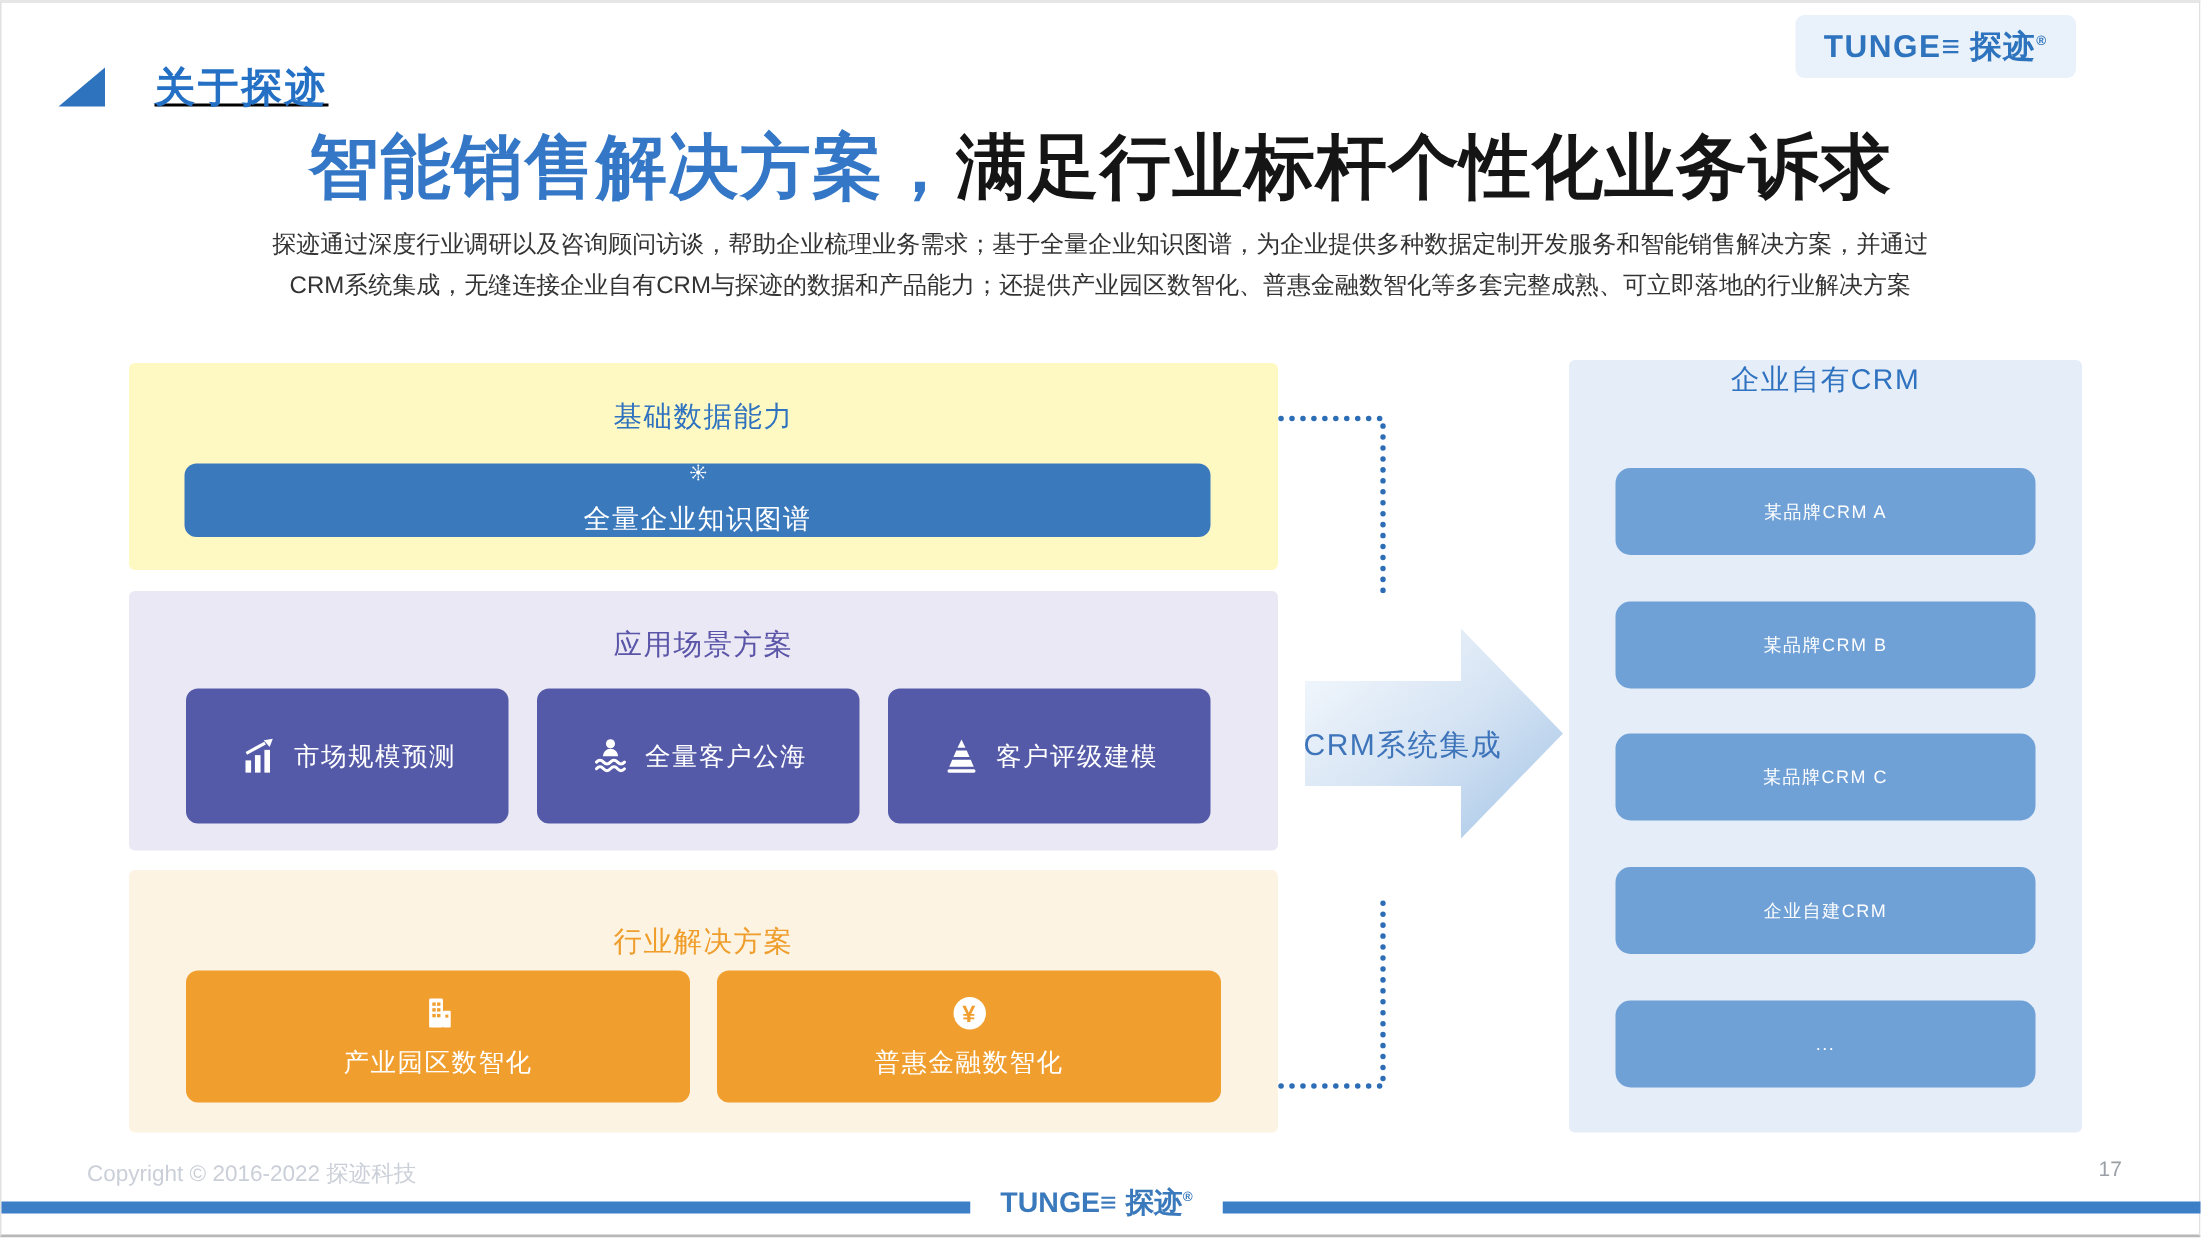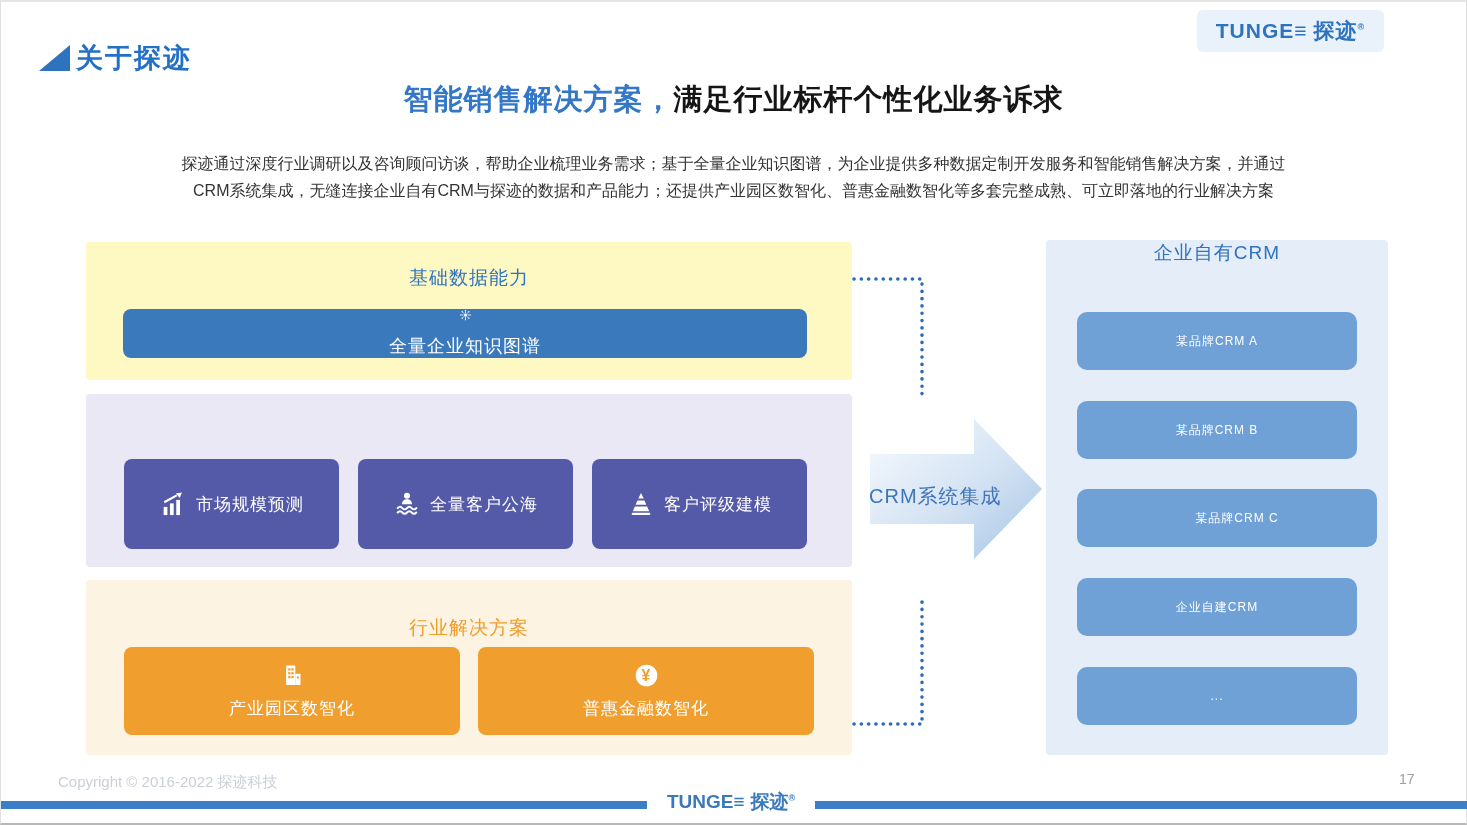--- a/index.html
+++ b/index.html
@@ -2,34 +2,34 @@
 <html><head>
 <meta charset="utf-8">
 <style>
   html,body { margin:0; padding:0; background:#fff; }
   body { width:1467px; height:825px; position:relative; overflow:hidden;
          font-family:"Liberation Sans","DejaVu Sans",sans-serif; }
   .slide { position:absolute; inset:0; background:#ffffff; box-sizing:border-box;
            border:1px solid #e0e0e0; border-top:2px solid #e6e6e6; border-bottom:2px solid #b8b8b8; }
 
   
-  .section-header { position:absolute; left:38px; top:38px; display:flex; align-items:center; gap:6px; }
+  .section-header { position:absolute; left:38px; top:38px; display:flex; align-items:center; gap:33px;text-decoration:underline; }
   .tri-icon { width:0; height:0; border-left:31px solid transparent; border-bottom:26px solid #2e73bd; }
   .section-label { font-size:27px; font-weight:bold; color:#2470c5; letter-spacing:2px; }
 
   .brand-badge { position:absolute; left:1196px; top:8px; width:187px; height:42px;
                  background:#e9f1fa; border-radius:6px; display:flex; align-items:center; justify-content:center; }
   .logo-text { font-weight:bold; color:#2e73bd; white-space:nowrap; }
   .brand-badge .logo-text { font-size:21px; letter-spacing:1px; }
   .logo-cn { margin-left:6px; }
   .logo-reg { font-size:9px; vertical-align:super; }
 
   
   .main-title { position:absolute; top:78px; left:0; width:100%; margin:0; text-align:center;
-                font-size:29px; font-weight:bold; letter-spacing:1px; white-space:nowrap; }
+                font-size:47px; font-weight:bold; letter-spacing:1px; white-space:nowrap; }
   .title-hl { color:#3377c6; }
   .title-rest { color:#151515; }
   .description { position:absolute; top:148px; left:0; width:100%; text-align:center;
                  font-size:16px; color:#333; line-height:27px; }
 
   
   .panel { position:absolute; border-radius:4px; box-sizing:border-box; }
   .group-title { text-align:center; font-size:19px; letter-spacing:1px; }
 
   .panel-basic { left:85px; top:240px; width:766px; height:138px; background:#fef9c3; }
@@ -50,21 +50,21 @@
   .industry-row { position:absolute; left:38px; top:67px; display:flex; gap:18px; }
   .industry-card { width:336px; height:88px; background:#f09e2d; border-radius:8px; color:#fff;
                    display:flex; flex-direction:column; align-items:center; justify-content:center;
                    gap:8px; font-size:17px; letter-spacing:1px; }
 
   .crm-panel { left:1045px; top:238px; width:342px; height:515px; background:#e4edf8; }
   .crm-title { color:#2f72c0; }
   .crm-button { position:absolute; left:31px; width:280px; height:58px; background:#6fa0d6;
                 border-radius:10px; color:#fff; font-size:12px; letter-spacing:1px;
                 display:flex; align-items:center; justify-content:center; }
-  .crm-1 { top:72px; } .crm-2 { top:161px; } .crm-3 { top:249px;padding-left:20px; } .crm-4 { top:338px; } .crm-5 { top:427px; }
+  .crm-1 { top:72px; } .crm-2 { top:161px; } .crm-3 { top:249px; } .crm-4 { top:338px; } .crm-5 { top:427px; }
 
   
   .connectors { position:absolute; left:0; top:0; width:1467px; height:825px; pointer-events:none; }
   .arrow-label { position:absolute; left:868px; top:481px; width:152px; text-align:left;
                  font-size:20px; color:#3e74ba; letter-spacing:1px; }
 
   
   .copyright { position:absolute; left:57px; top:771px; font-size:15px; color:#cacfd8; }
   .page-number { position:absolute; left:1398px; top:769px; font-size:14px; color:#9aa0a6; }
   .bar-left  { position:absolute; left:0;   top:799px; width:646px; height:8px; background:#3c7fc6; }
@@ -119,20 +119,21 @@
             <circle cx="5.4" cy="5.4" r="1.4"></circle>
           <circle cx="18.6" cy="18.6" r="1.4"></circle>
             <circle cx="5.4" cy="18.6" r="1.4"></circle>
         </g>
       </svg>
       <span>全量企业知识图谱</span>
     </div>
   </section>
 
   <section class="panel panel-apps">
+    <div class="group-title apps-title">应用场景方案</div>
     <div class="apps-row">
       <div class="app-card">
         <svg class="icon-svg" width="28" height="28" viewBox="0 0 24 24">
           <rect x="4" y="14.5" width="3.2" height="7" fill="#fff"></rect>
           <rect x="9.4" y="11.5" width="3.2" height="10" fill="#fff"></rect>
           <rect x="14.8" y="8.5" width="3.2" height="13" fill="#fff"></rect>
           <path d="M4.5 10.5 L15.2 4.6" stroke="#fff" stroke-width="1.8" fill="none"></path>
           <polygon points="19.6,2.2 14.4,3 17.8,6.8" fill="#fff"></polygon>
         </svg>
         <span>市场规模预测</span>

